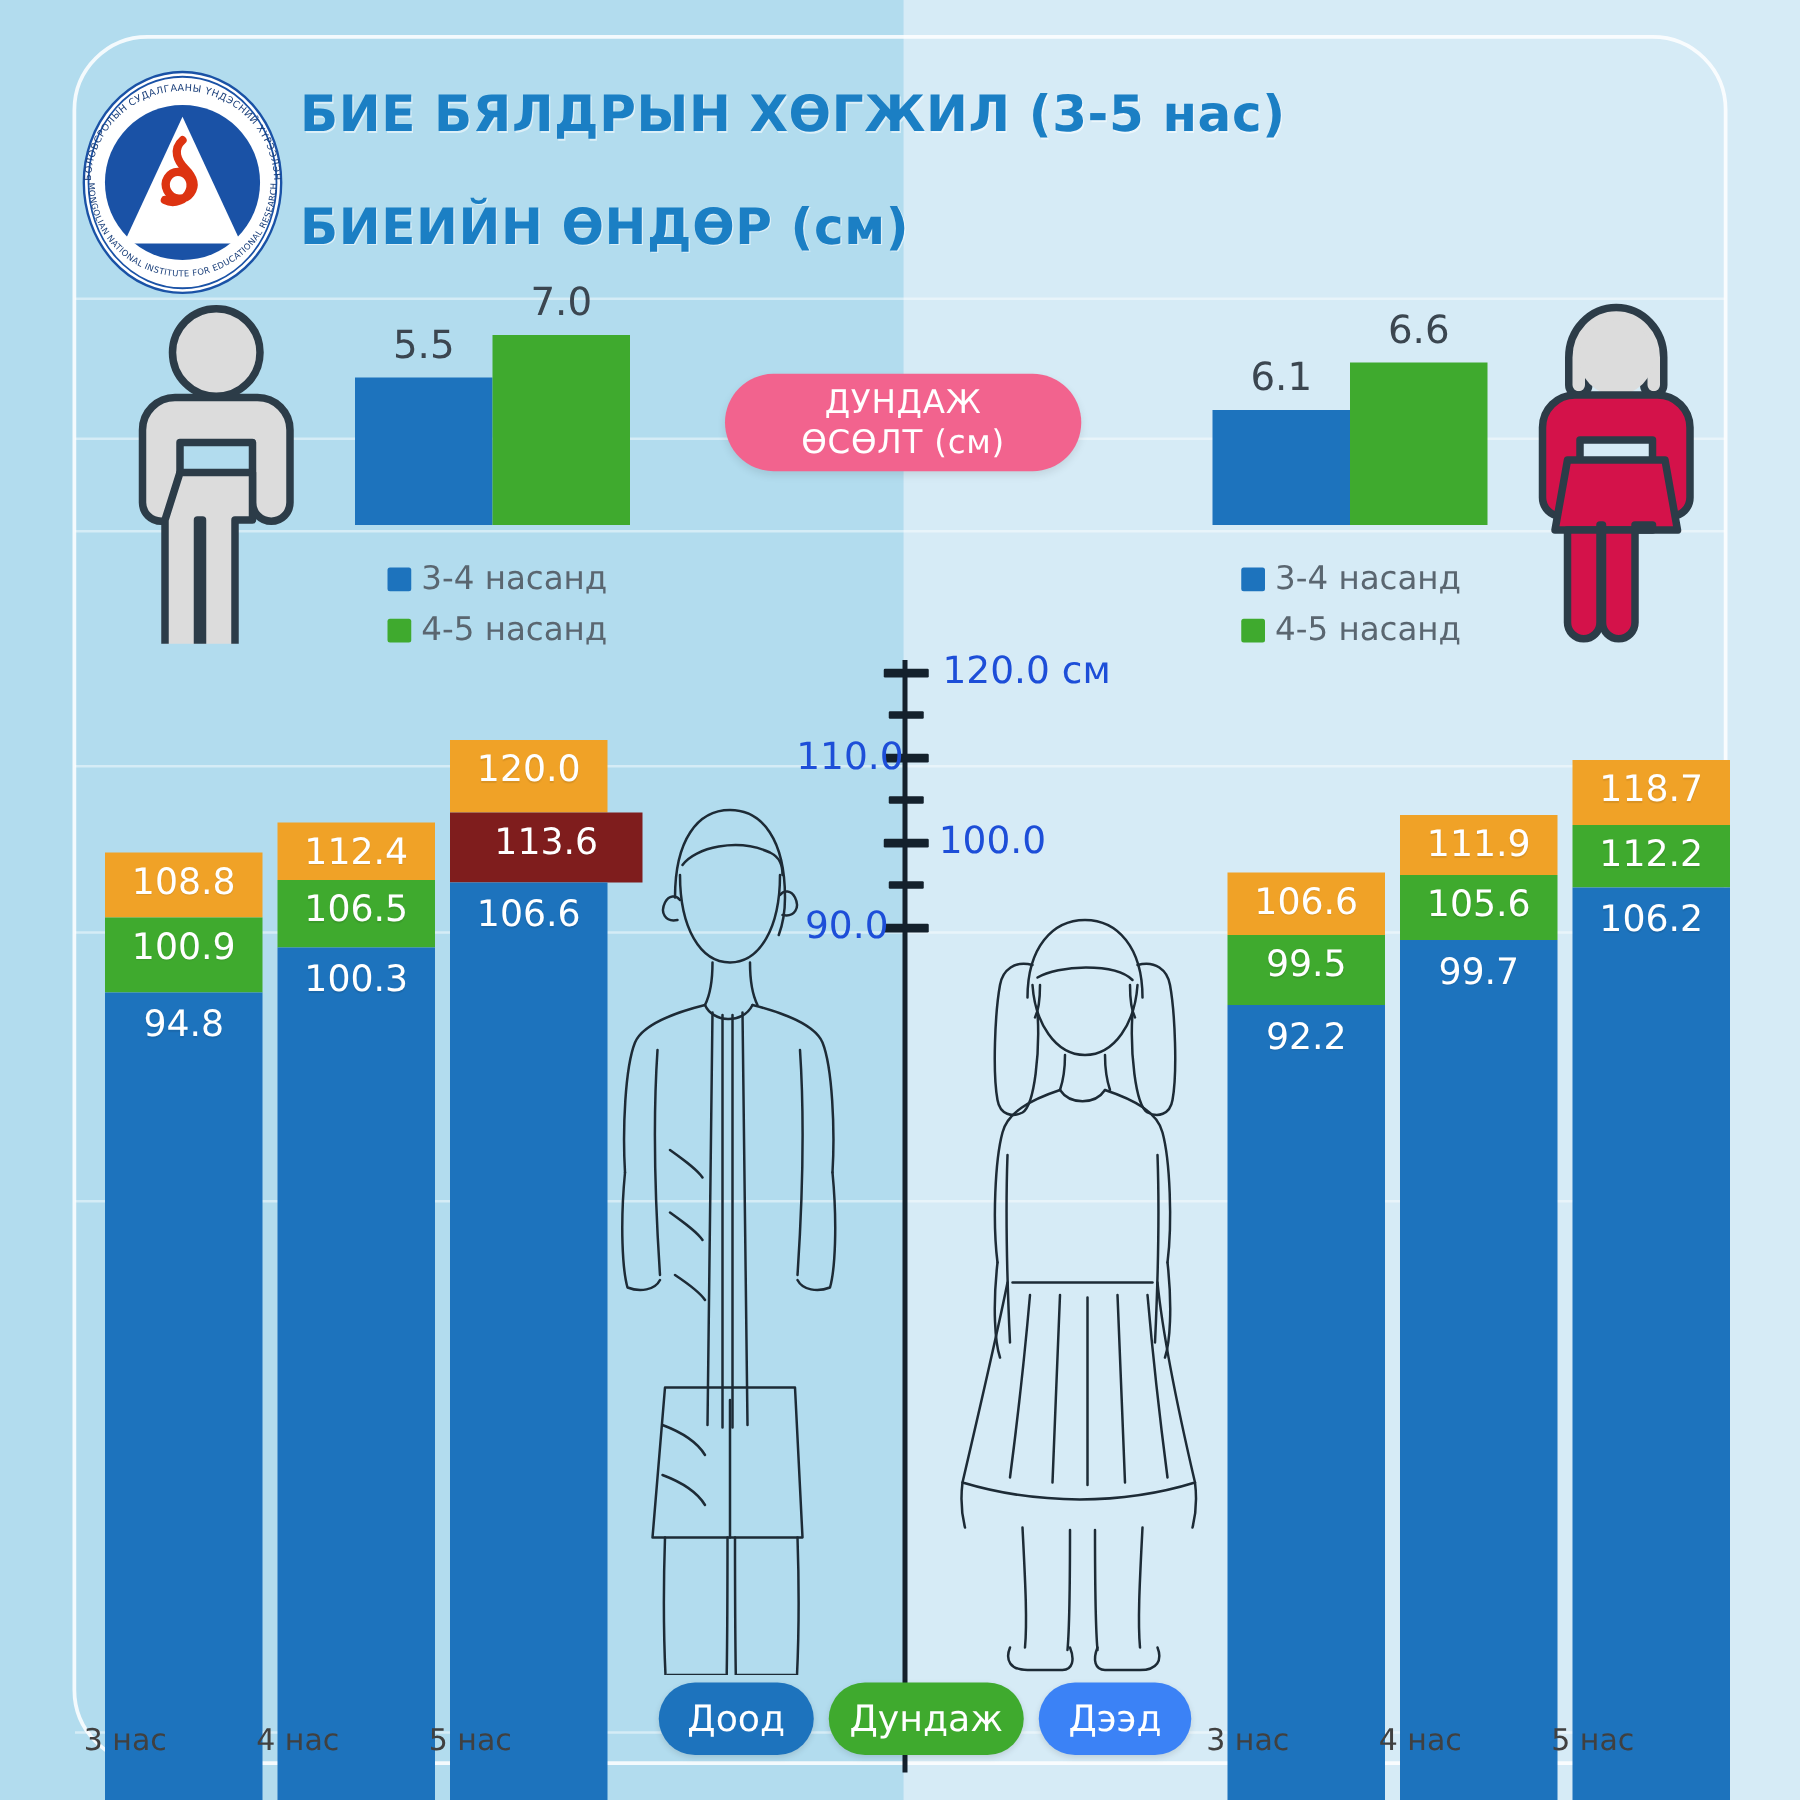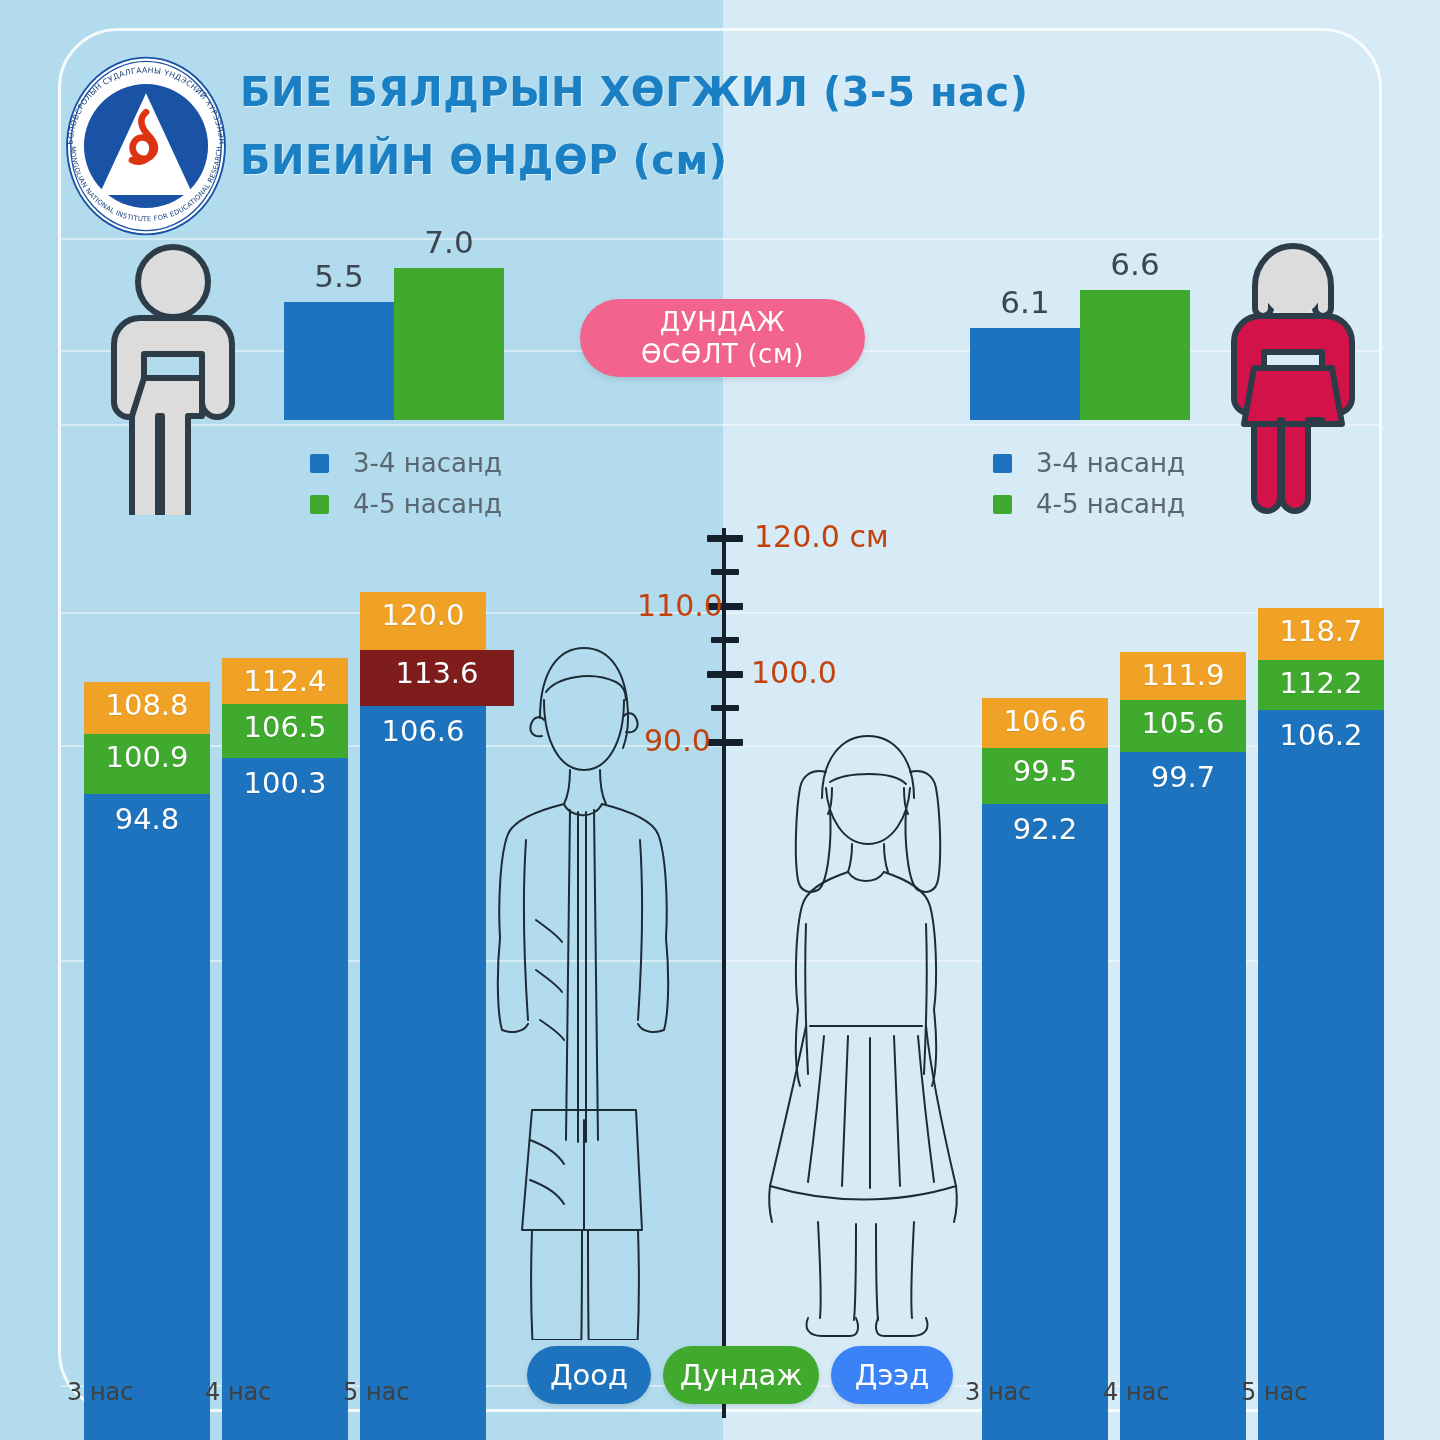--- a/index.html
+++ b/index.html
@@ -27,32 +27,32 @@
   
   .logo{position:absolute;left:52px;top:52px;width:188px;height:188px;}
   .title-block{position:absolute;left:240px;top:66px;width:900px;}
   .title-1,.title-2{
     color:#1b7fc4;font-weight:bold;letter-spacing:.5px;
     font-family:"DejaVu Sans", sans-serif;
     text-shadow:1px 1px 0 rgba(255,255,255,.55);
     margin:0;
   }
   .title-1{font-size:40px;line-height:52px;}
-  .title-2{font-size:40px;line-height:52px;margin-top:16px;}
+  .title-2{font-size:40px;line-height:52px;margin-top:38px;}
 
   
   .person-icon{position:absolute;}
   .mini-bars{position:absolute;display:flex;align-items:flex-end;height:130px;}
   .mini-bar{width:110px;position:relative;}
   .mini-bar .val{
     position:absolute;left:0;right:0;top:-44px;text-align:center;
     font-size:31px;color:#3b4650;font-family:"DejaVu Sans", sans-serif;
   }
   .mini-legend{position:absolute;font-size:26px;color:#5a6670;line-height:41px;}
-  .mini-legend .row{display:flex;align-items:center;gap:24px;}
+  .mini-legend .row{display:flex;align-items:center;gap:8px;}
   .swatch{width:19px;height:19px;display:inline-block;border-radius:2px;}
 
   
   .badge{
     position:absolute;left:580px;top:299px;width:285px;height:78px;
     background:#f2638e;border-radius:39px;color:#ffffff;
     display:flex;flex-direction:column;align-items:center;justify-content:center;
     font-size:26px;line-height:32px;letter-spacing:.6px;
     box-shadow:0 3px 7px rgba(0,0,0,.10);
   }
@@ -67,21 +67,21 @@
   }
   .seg.blue span{top:8px;}
   .axis-cat{
     position:absolute;font-size:24px;color:#404040;text-align:left;width:140px;
   }
 
   
   .ruler-line{position:absolute;left:722px;top:528px;width:4px;height:890px;background:#14212c;}
   .tick-major{position:absolute;height:7px;background:#14212c;border-radius:1px;}
   .tick-minor{position:absolute;height:6px;background:#14212c;border-radius:1px;}
-  .tick-label{position:absolute;font-size:30px;color:#c2410c;white-space:nowrap;}
+  .tick-label{position:absolute;font-size:30px;color:#1d4ed8;white-space:nowrap;}
 
   
   .pill{
     position:absolute;height:58px;border-radius:29px;color:#fff;font-size:29px;
     display:flex;align-items:center;justify-content:center;
     box-shadow:0 2px 5px rgba(0,0,0,.12);
   }
 
   .fig{position:absolute;pointer-events:none;}
 </style>

